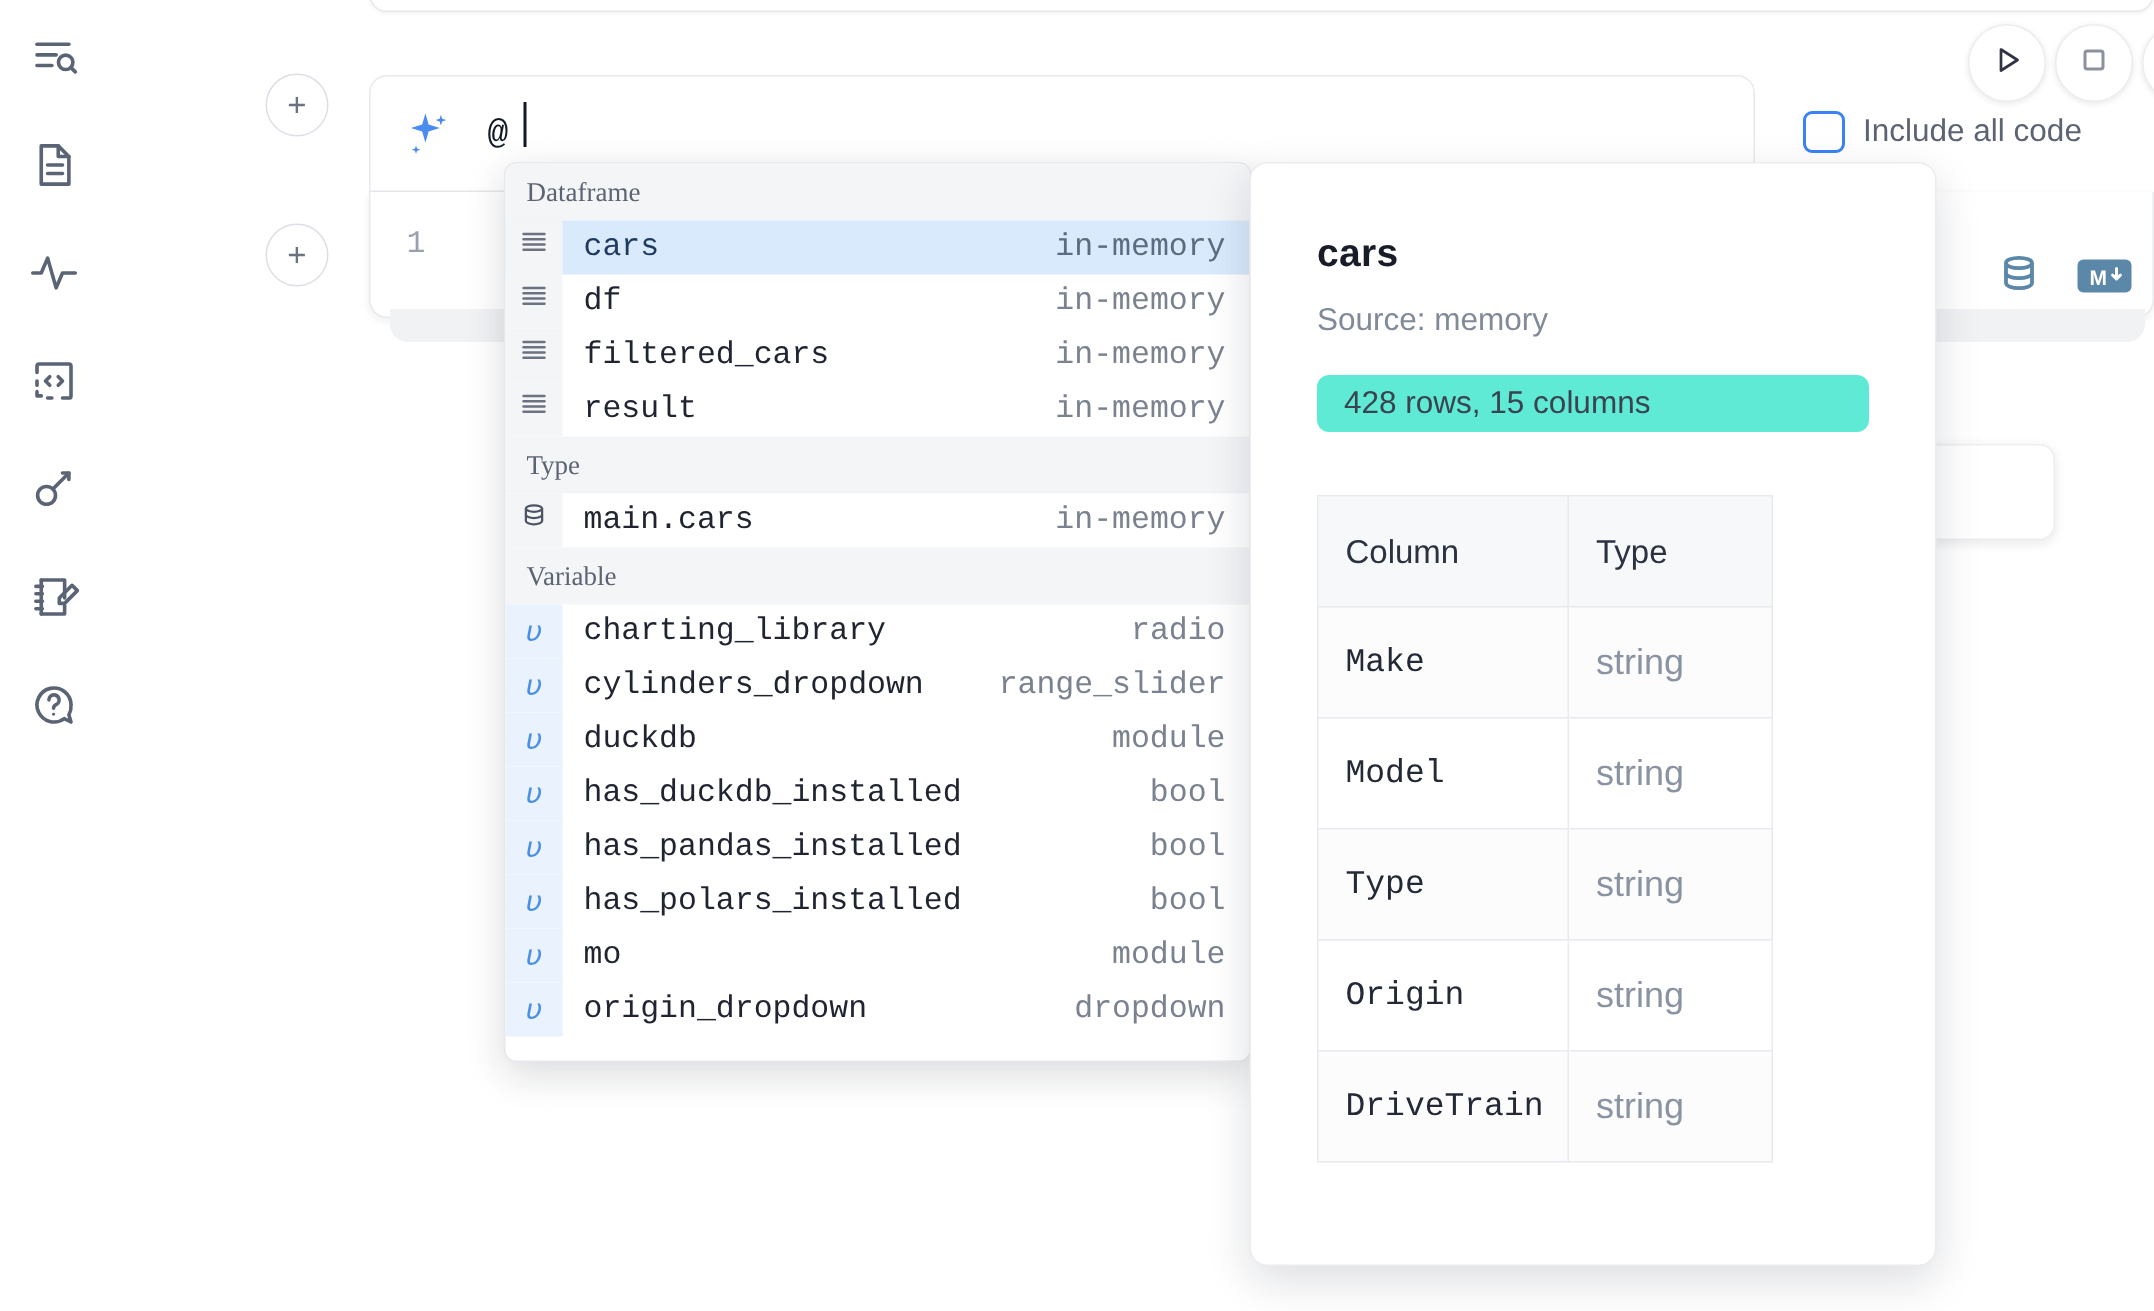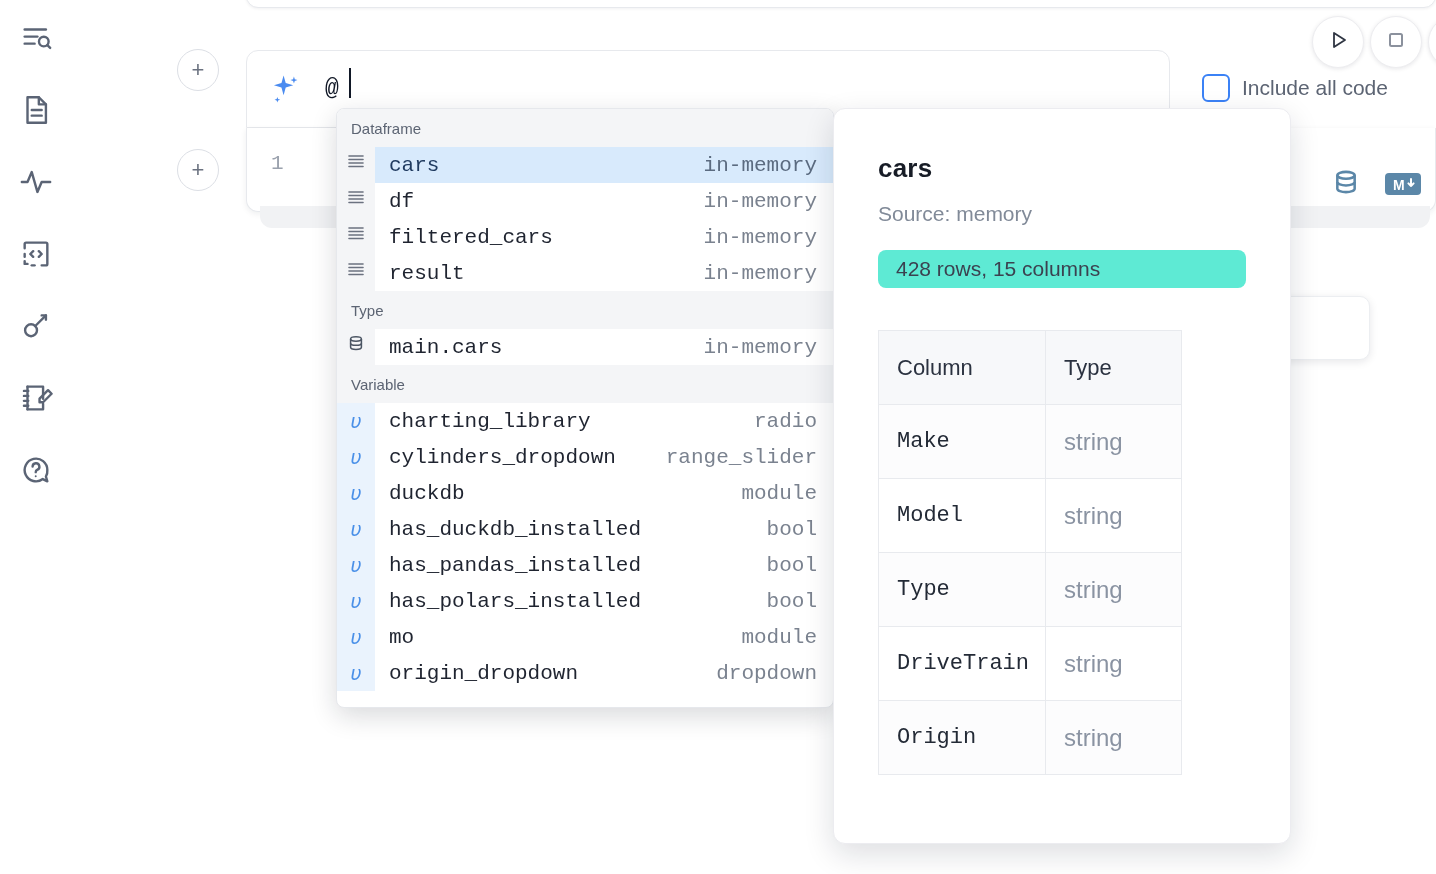--- a/index.html
+++ b/index.html
@@ -111,22 +111,22 @@
 
   
   .ac {
     position: absolute; left: 336px; top: 108px; width: 498px; height: 600px;
     background: #fff; border: 1px solid #e6e8ec; border-radius: 8px;
     box-shadow: 0 8px 26px rgba(16,24,40,.16);
     overflow: hidden; z-index: 20;
   }
   .ac-group {
     height: 38px; background: #f4f5f7; display: flex; align-items: center;
-    padding-left: 14px; font-family: Liberation Sans, sans-serif;
-    font-size: 15px; color: #5c6473; text-align: right;
+    padding-left: 14px; font-family: Liberation Serif, serif;
+    font-size: 18px; color: #5c6473; text-align: right;
   }
   .ac-row {
     height: 36px; display: flex; align-items: center; cursor: pointer;
     font-family: "Liberation Mono", monospace; font-size: 21px;
   }
   .ac-row .gut {
     width: 38px; min-width: 38px; height: 36px; display:flex; align-items:center; justify-content:center;
     background: #f4f5f7;
   }
   .ac-row.var .gut { background: #eaf3fd; }
@@ -445,24 +445,24 @@
           </tr>
           <tr>
             <td class="c">Model</td>
             <td class="t">string</td>
           </tr>
           <tr>
             <td class="c">Type</td>
             <td class="t">string</td>
           </tr>
           <tr>
-            <td class="c">DriveTrain</td>
+            <td class="c">Origin</td>
             <td class="t">string</td>
           </tr>
           <tr>
-            <td class="c">Origin</td>
+            <td class="c">DriveTrain</td>
             <td class="t">string</td>
           </tr>
         </tbody>
     </table>
   </div>
 
 </div>
 
 </body></html>

